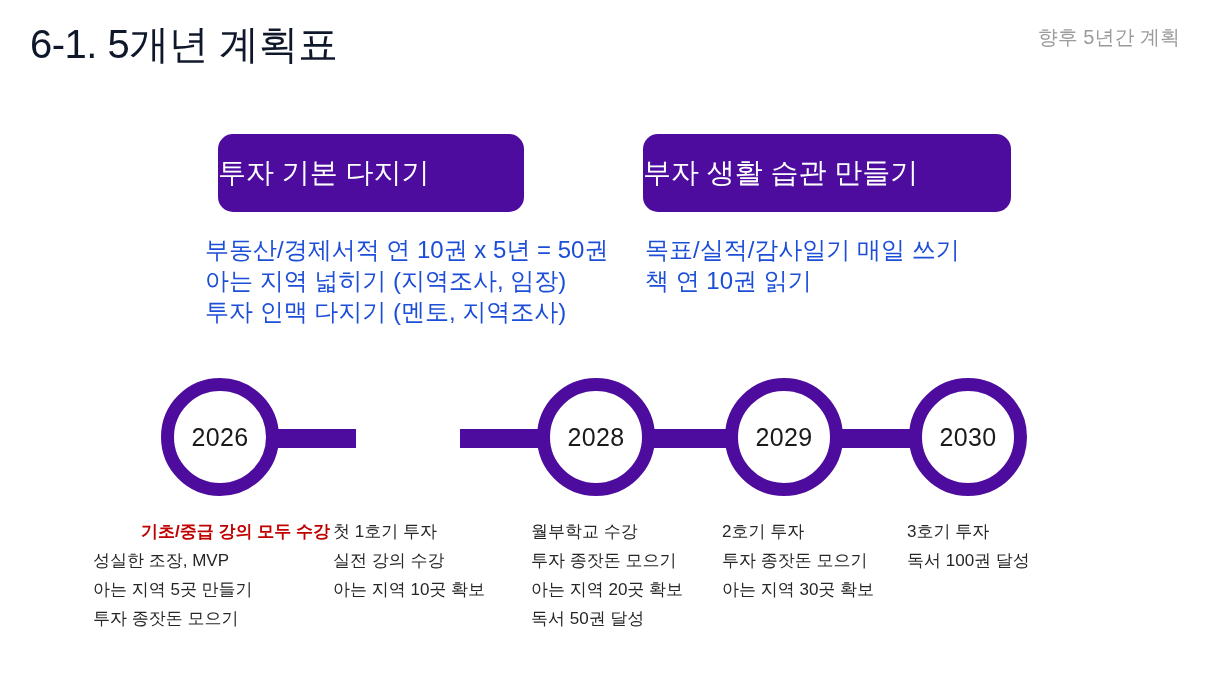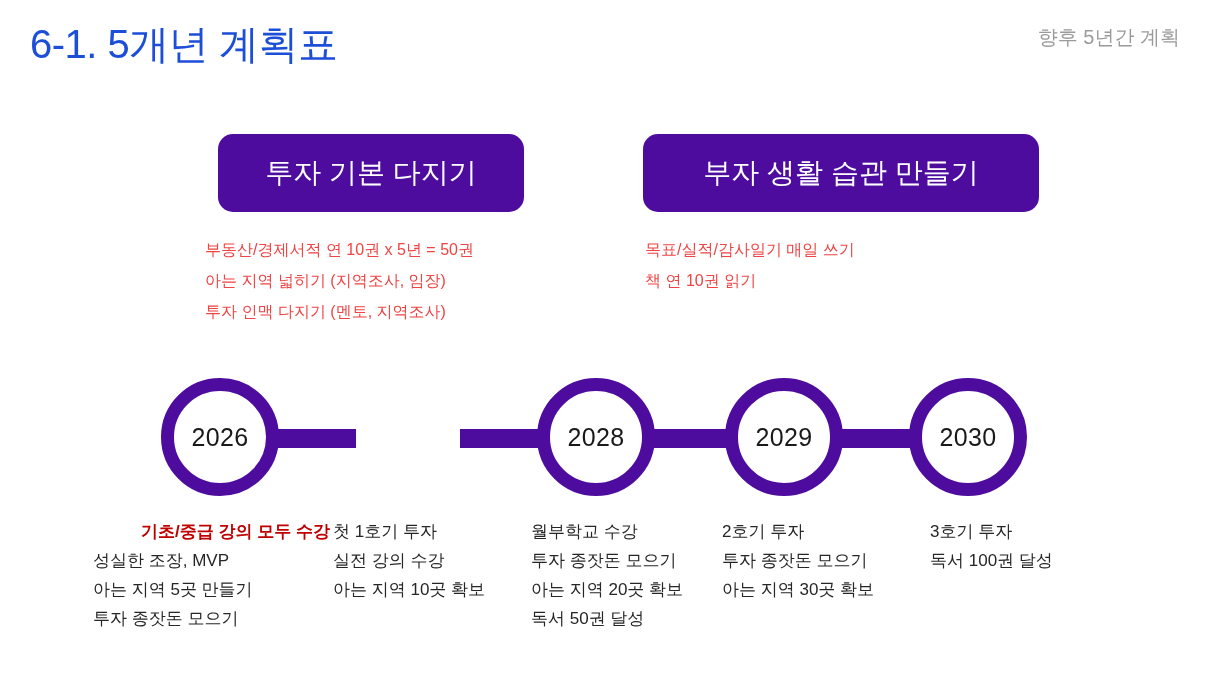--- a/index.html
+++ b/index.html
@@ -19,21 +19,21 @@
     inset: 0;
   }
 
   
   .page-title {
     position: absolute;
     left: 30px;
     top: 18px;
     font-size: 40px;
     line-height: 52px;
-    color: #1d4ed8;
+    color: #0f172a;
     letter-spacing: -0.5px;
     white-space: nowrap;
   }
   .header-note {
     position: absolute;
     right: 36px;
     top: 24px;
     font-size: 20px;
     line-height: 26px;
     color: #9b9b9b;
@@ -42,33 +42,32 @@
 
   
   .pill {
     position: absolute;
     height: 78px;
     border-radius: 15px;
     background: #4d0c9e;
     color: #ffffff;
     display: flex;
     align-items: center;
-    justify-content: center;
     font-size: 28px;
     white-space: nowrap;
   }
   .pill-1 { left: 218px; top: 134px; width: 306px; }
-  .pill-2 { left: 643px; top: 134px; width: 396px; }
+  .pill-2 { left: 643px; top: 134px; width: 368px; }
 
   
   .habit-list {
     position: absolute;
-    font-size: 16px;
+    font-size: 24px;
     line-height: 31px;
-    color: #ef4444;
+    color: #1d4ed8;
     white-space: nowrap;
   }
   .habit-1 { left: 205px; top: 234px; }
   .habit-2 { left: 645px; top: 234px; }
 
   
   .timeline {
     position: absolute;
     left: 0;
     top: 378px;
@@ -179,18 +178,18 @@
     <div>아는 지역 20곳 확보</div>
     <div>독서 50권 달성</div>
   </div>
 
   <div class="year-col" style="left:722px; top:517px;">
     <div>2호기 투자</div>
     <div>투자 종잣돈 모으기</div>
     <div>아는 지역 30곳 확보</div>
   </div>
 
-  <div class="year-col" style="left:907px; top:517px;margin-left:23px;">
+  <div class="year-col" style="left:907px; top:517px;">
     <div>3호기 투자</div>
     <div>독서 100권 달성</div>
   </div>
 
 </div>
 
 </body></html>

